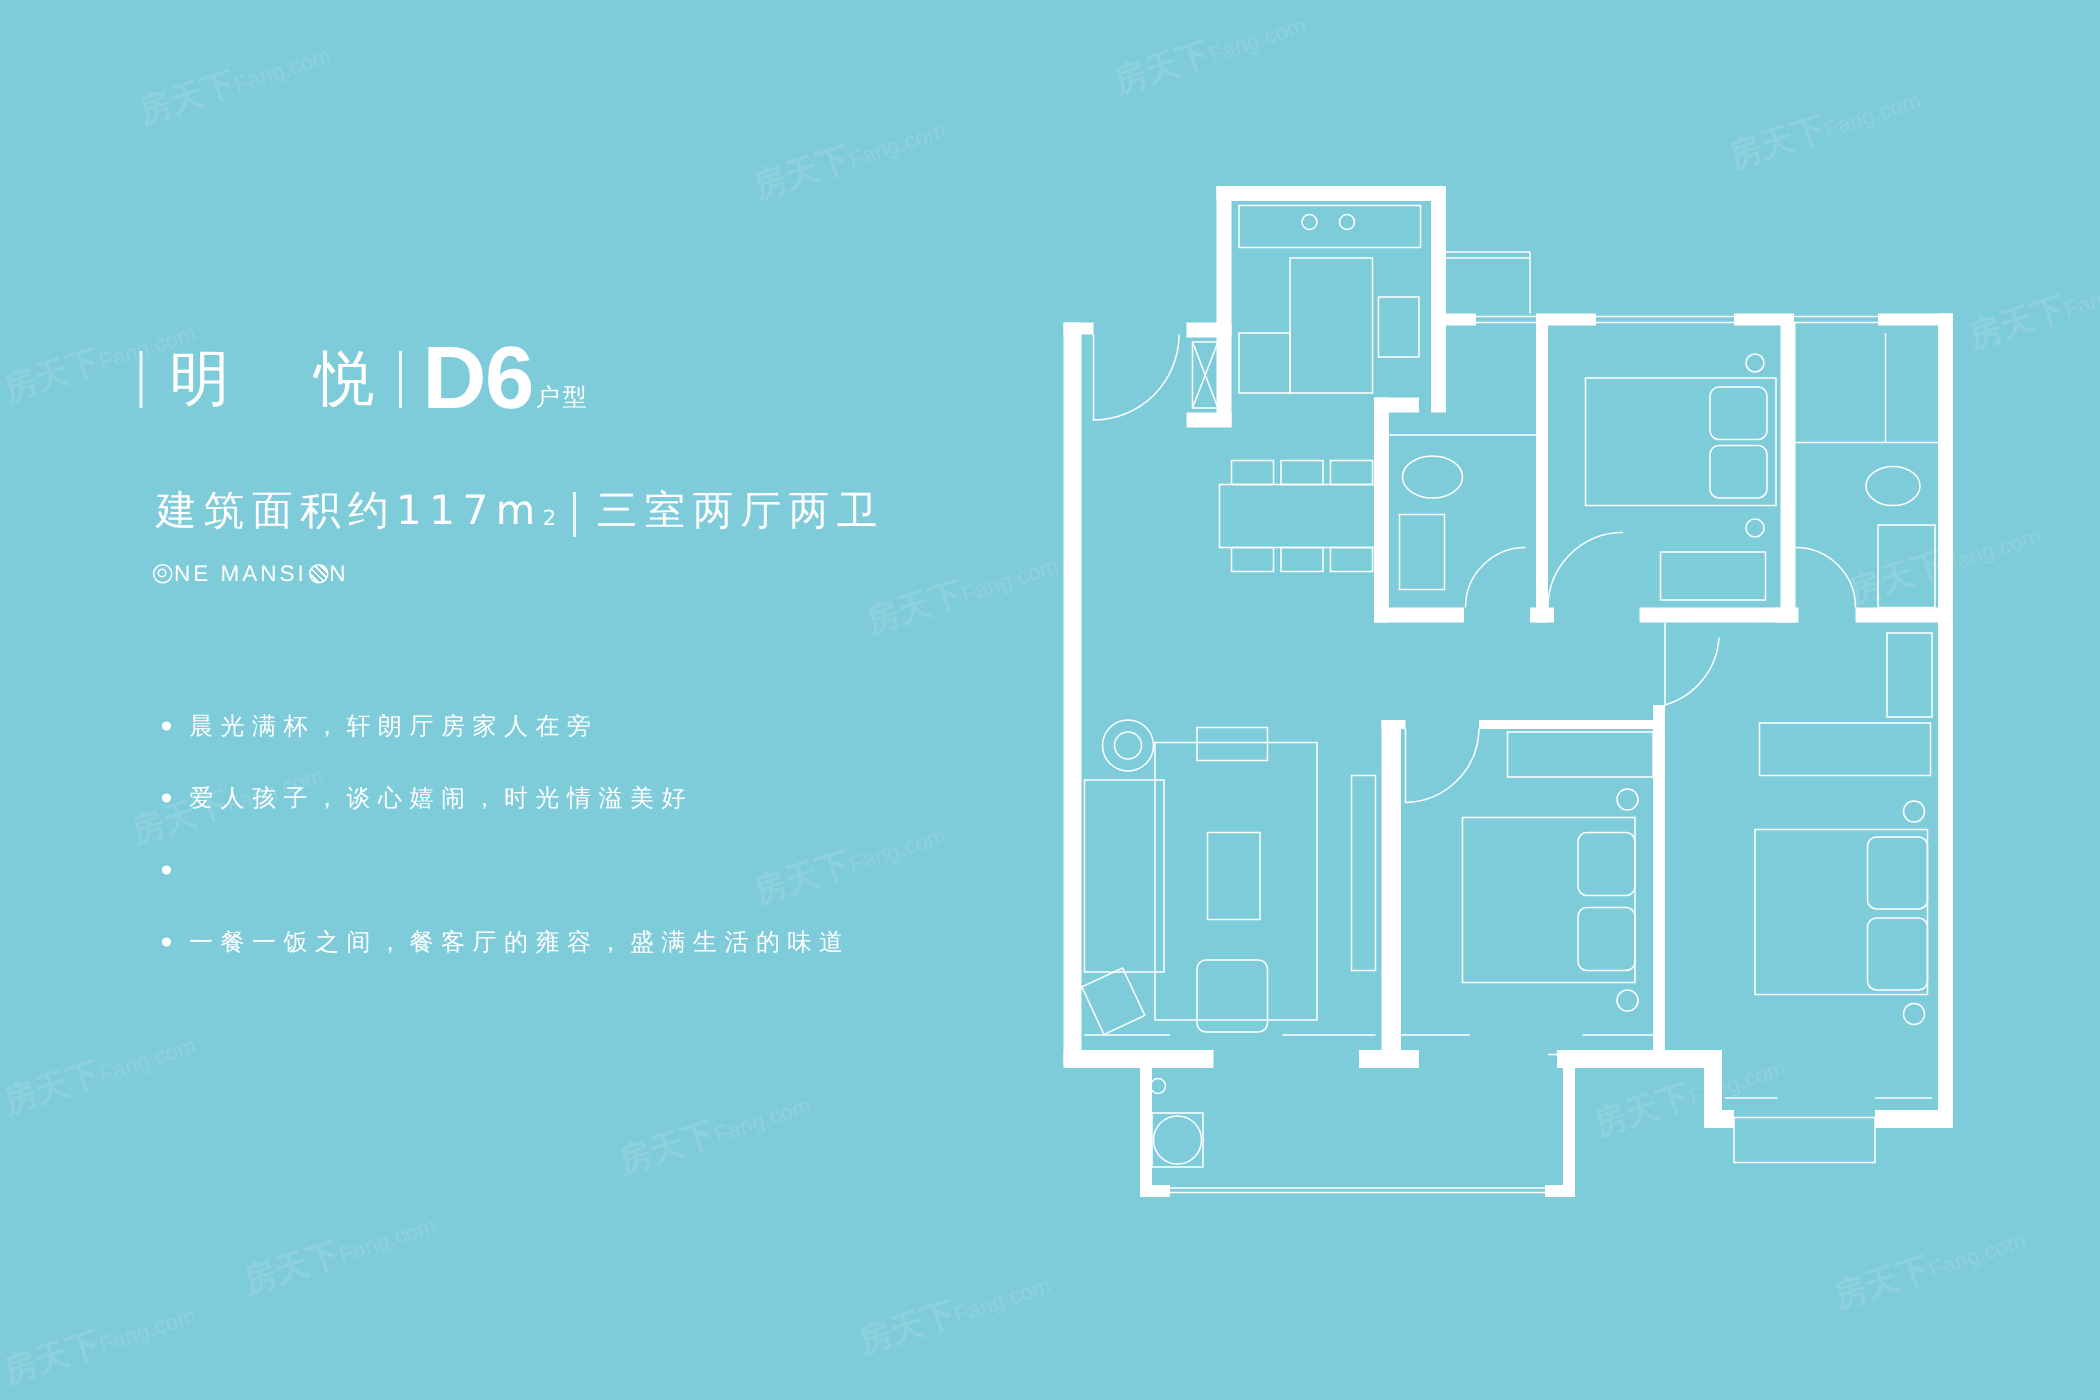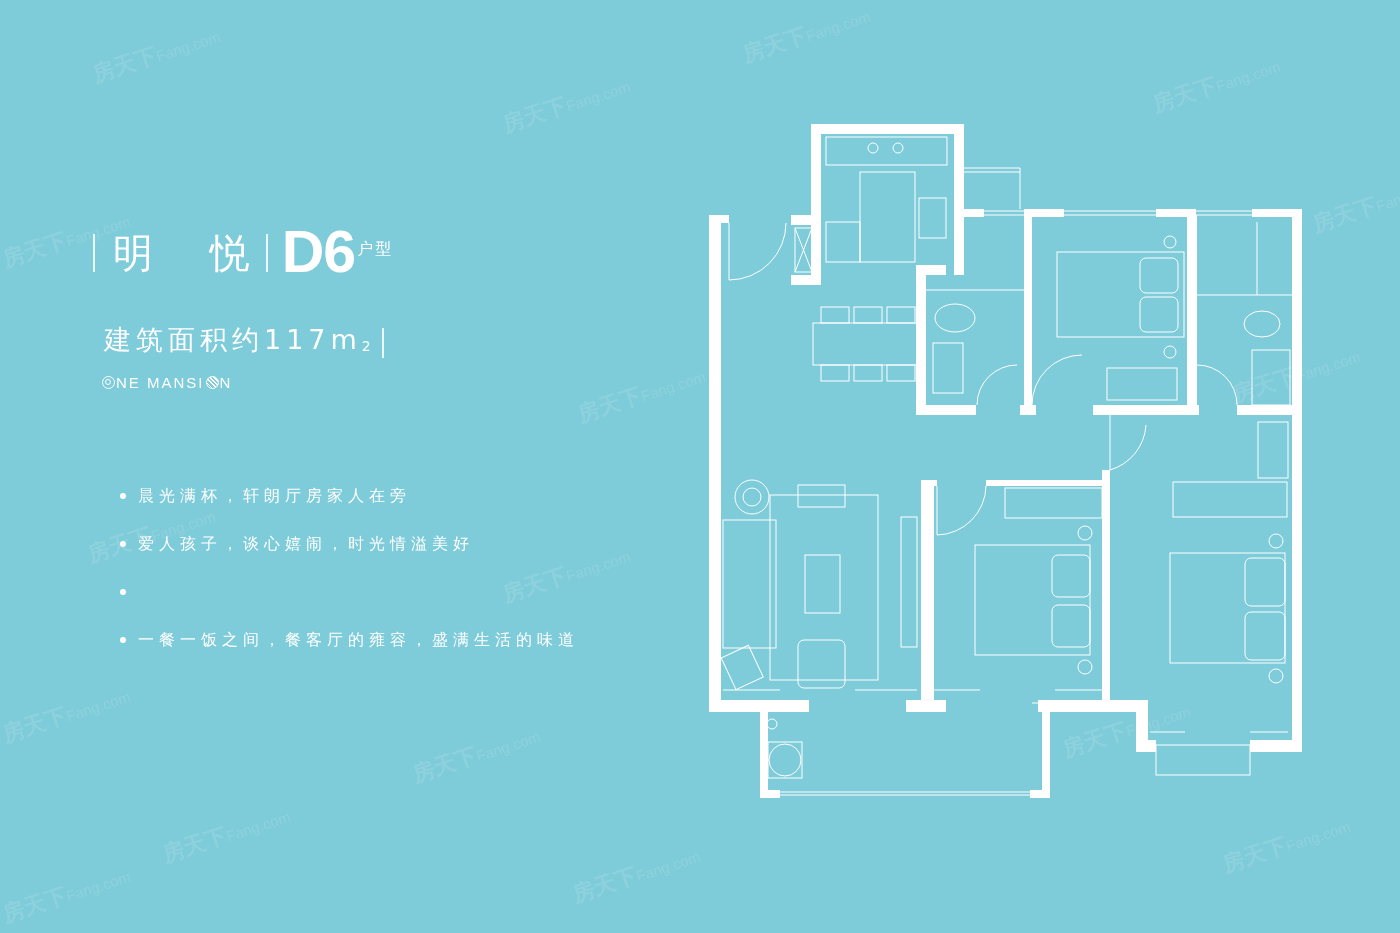--- a/index.html
+++ b/index.html
@@ -12,29 +12,29 @@
   .watermark {
     position:absolute; color:rgba(255,255,255,0.13);
     font-family:"Liberation Sans",sans-serif; font-size:22px; font-weight:bold;
     transform:rotate(-18deg); white-space:nowrap; pointer-events:none;
   }
   .watermark small { font-size:15px; font-weight:normal; }
   .title-row { position:absolute; left:93px; top:224px; height:54px; display:flex; align-items:flex-end; }
   .vbar { width:2px; height:38px; background:rgba(255,255,255,0.85); margin-bottom:6px; }
   .name-cn { font-family:"DejaVu Serif","Liberation Serif",serif; font-size:40px; letter-spacing:22px; margin-left:18px; line-height:50px; }
   .code { font-family:"Liberation Sans",sans-serif; font-size:59px; font-weight:bold; margin-left:14px; line-height:52px; letter-spacing:-1px; }
-  .unit { font-size:16px; margin-left:2px; margin-bottom:18px; letter-spacing:2px; }
+  .unit { font-size:16px; margin-left:2px; margin-bottom:2px; letter-spacing:2px; }
   .area-row { position:absolute; left:104px; top:322px; font-size:27px; letter-spacing:5px; display:flex; align-items:flex-end; white-space:nowrap; }
   .area-row .sep { width:2px; height:30px; background:rgba(255,255,255,0.85); margin:0 14px 0 6px; }
   .area-row sup { font-size:14px; vertical-align:top; position:relative; top:-4px; }
   .brand { position:absolute; left:102px; top:374px; font-family:Liberation Sans, sans-serif; font-size:15px; letter-spacing:2px; display:flex; align-items:center; }
   .brand .ring { width:13px; height:13px; border-radius:50%; border:1.5px solid #fff; box-sizing:border-box; position:relative; margin-right:1px; }
   .brand .ring::after { content:""; position:absolute; left:2px; top:2px; width:6px; height:6px; border:1px solid #fff; border-radius:50%; box-sizing:border-box; }
   .brand .hatch { width:13px; height:13px; border-radius:50%; border:1.5px solid #fff; box-sizing:border-box; background:repeating-linear-gradient(45deg,#fff 0 1.2px,transparent 1.2px 3px); margin:0 1px; }
-  .features { position:absolute; left:104px; top:468px; margin:16px; padding:0; list-style:none; }
+  .features { position:absolute; left:104px; top:468px; margin:4px; padding:0; list-style:none; }
   .features li { display:flex; align-items:center; height:24px; margin-bottom:24px; font-size:16px; letter-spacing:5px; white-space:nowrap; }
   .features .dot { width:6px; height:6px; border-radius:50%; background:#fff; margin-right:12px; flex:none; }
   #plan { position:absolute; left:0; top:0; }
 </style>
 </head>
 <body>
 
 <div class="watermark" style="left:90px;top:40px;"><span>房天下</span><small>Fang.com</small></div>
 <div class="watermark" style="left:740px;top:20px;"><span>房天下</span><small>Fang.com</small></div>
 <div class="watermark" style="left:1150px;top:70px;"><span>房天下</span><small>Fang.com</small></div>
@@ -58,20 +58,21 @@
   <span class="name-cn">明 悦</span>
   <div class="vbar" style="margin-left:-6px;"></div>
   <span class="code">D6</span>
   <span class="unit">户型</span>
 </div>
 
 <div class="area-row">
   <span>建筑面积约117m</span>
     <sup>2</sup>
   <span class="sep"></span>
+  <span>三室两厅两卫</span>
 </div>
 
 <div class="brand">
   <span class="ring"></span>
   <span>NE MANSI</span>
   <span class="hatch"></span>
   <span>N</span>
 </div>
 
 <ul class="features">

